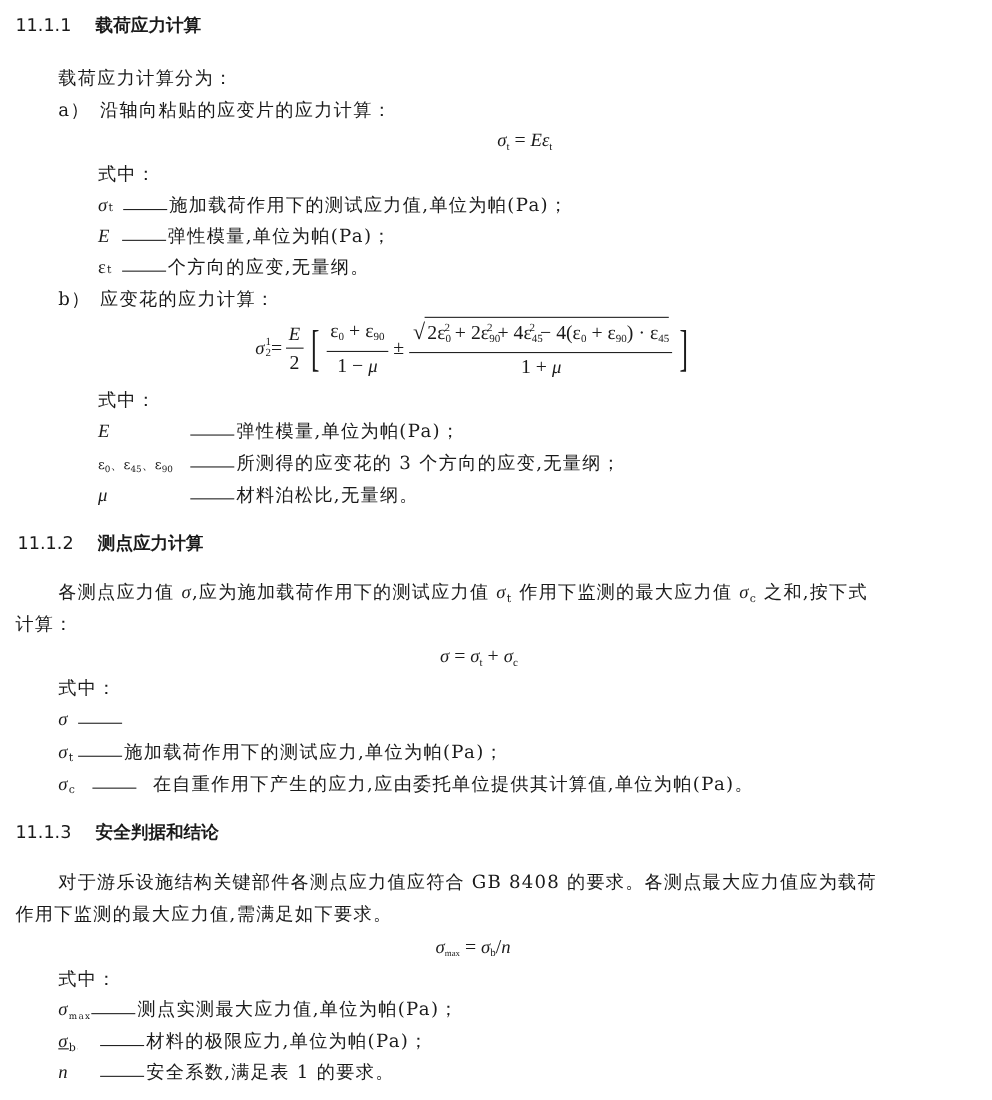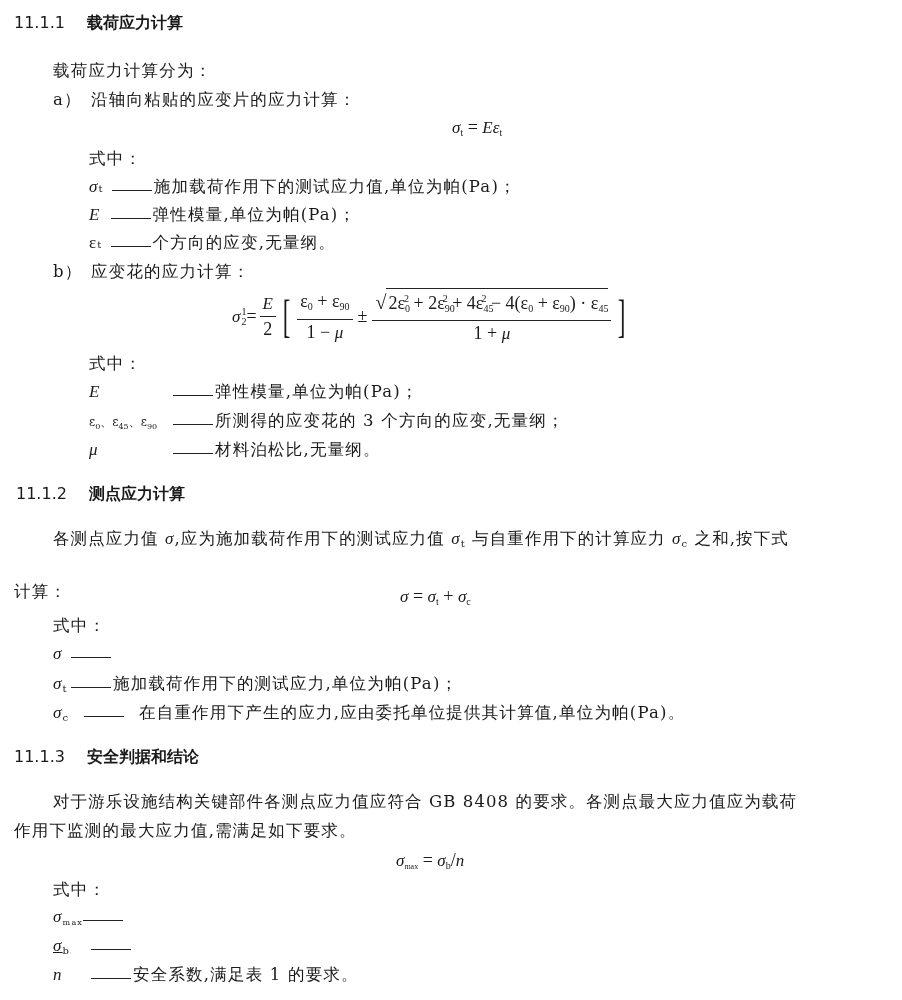--- a/index.html
+++ b/index.html
@@ -109,23 +109,23 @@
   <span class="sym" style="display:inline-block; width:84px;">μ</span>
     <span class="dash" style="margin-left:0;"></span>
     <span>材料泊松比,无量纲。</span>
 </div>
 
 <div class="abs heading" style="left:16px; top:484px;">
   <span class="num">11.1.2</span><span>测点应力计算</span>
 </div>
 
 <div class="abs body" style="left:53px; top:528px; letter-spacing:1.1px;">
-  <span>各测点应力值 </span><span class="sym">σ</span><span>,应为施加载荷作用下的测试应力值 </span><span class="sym">σ</span><sub>t</sub><span> 与自重作用下的计算应力 </span><span class="sym">σ</span><sub>c</sub><span> 之和,按下式</span>
+  <span>各测点应力值 </span><span class="sym">σ</span><span>,应为施加载荷作用下的测试应力值 </span><span class="sym">σ</span><sub>t</sub><span> 作用下监测的最大应力值 </span><span class="sym">σ</span><sub>c</sub><span> 之和,按下式</span>
 </div>
-<div class="abs body" style="left:14px; top:557px;margin-top:24px;">计算：</div>
+<div class="abs body" style="left:14px; top:557px;">计算：</div>
 
 <div class="abs formula" style="left:400px; top:586px;">
   <span class="sym">σ</span><span> = </span><span class="sym">σ</span><sub>t</sub><span> + </span><span class="sym">σ</span><sub>c</sub>
 </div>
 
 <div class="abs body" style="left:53px; top:615px;">式中：</div>
 
 <div class="abs body def-row" style="left:53px; top:644px;">
   <span class="sym" style="display:inline-block; width:18px;">σ</span>
     <span class="dash" style="margin-left:0;"></span>
@@ -150,22 +150,24 @@
 
 <div class="abs formula" style="left:396px; top:850px;">
   <span class="sym">σ</span><sub style="font-size:8px;">max</sub><span> = </span><span class="sym">σ</span><sub>b</sub><span>/</span><span class="sym">n</span>
 </div>
 
 <div class="abs body" style="left:53px; top:879px;">式中：</div>
 
 <div class="abs body def-row" style="left:53px; top:907px;">
   <span style="display:inline-block; width:30px;"><span class="sym">σ</span><sub style="font-size:8px;">max</sub></span>
     <span class="dash" style="margin-left:0;"></span>
+    <span>测点实测最大应力值,单位为帕(Pa)；</span>
 </div>
 <div class="abs body def-row" style="left:53px; top:936px;">
   <span style="display:inline-block; width:30px;text-decoration:underline;"><span class="sym">σ</span><sub>b</sub></span>
     <span class="dash" style="margin-left:8px;"></span>
+    <span>材料的极限应力,单位为帕(Pa)；</span>
 </div>
 <div class="abs body def-row" style="left:53px; top:964px;">
   <span class="sym" style="display:inline-block; width:30px;">n</span>
     <span class="dash" style="margin-left:8px;"></span>
     <span>安全系数,满足表 1 的要求。</span>
 </div>
 
 </body></html>

